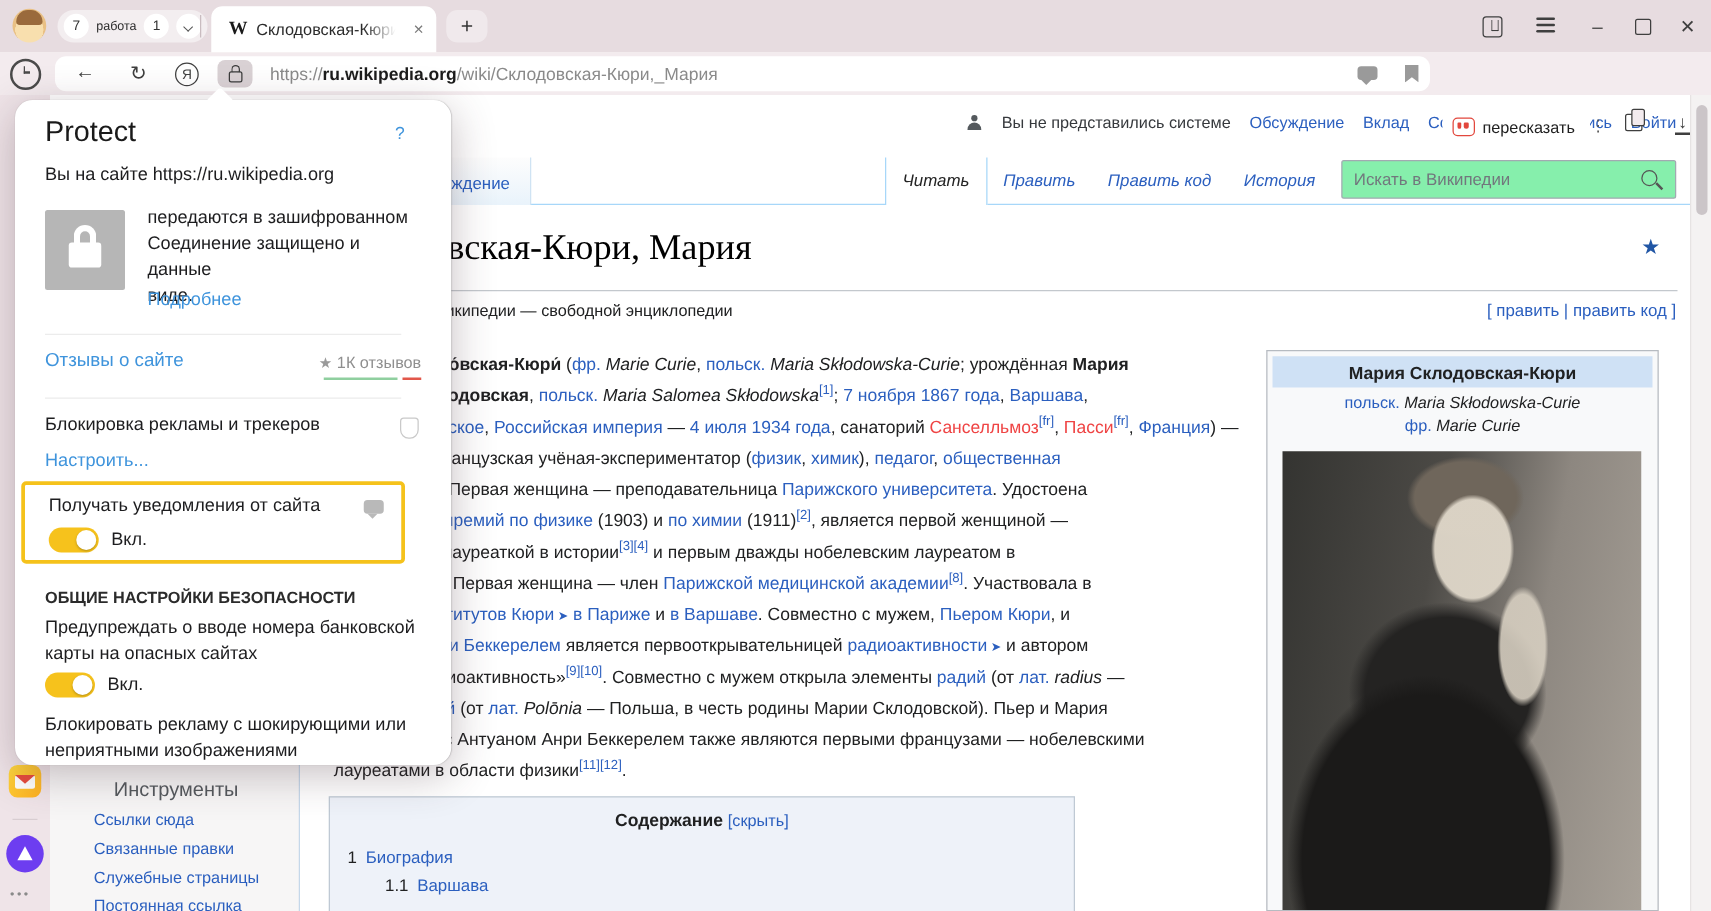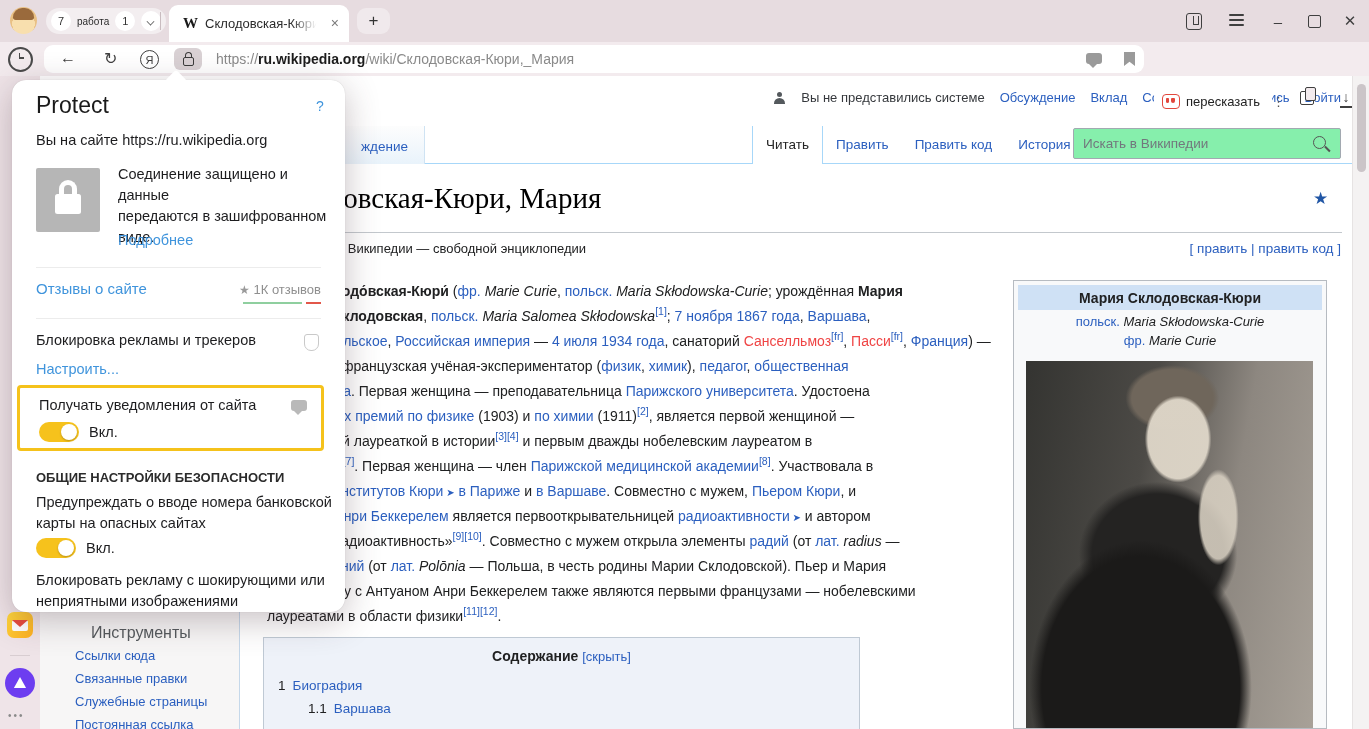--- a/index.html
+++ b/index.html
@@ -103,21 +103,21 @@
   .userbar{position:absolute;top:14px;right:11px;display:flex;align-items:center;gap:15px;font-size:13px;}
   .person{position:relative;width:13px;height:12px;}
   .person::before{content:'';position:absolute;left:4px;top:0;width:5px;height:5px;border-radius:50%;background:#54595d;}
   .person::after{content:'';position:absolute;left:1px;top:6px;width:11px;height:6px;border-radius:6px 6px 0 0;background:#54595d;}
   .ubplain{color:#36393d;}
   .ublink{color:#2b5fbf;cursor:pointer;}
   .tabline{position:absolute;left:200px;top:87px;width:1112px;height:1px;background:#a7d7f9;}
   .ptab{position:absolute;left:305px;top:50px;width:80px;height:38px;box-sizing:border-box;
     background:linear-gradient(#fdfdfd,#e9f3fb);border-right:1px solid #cfe3f3;
     font-size:13.5px;color:#2b5fbf;display:flex;align-items:flex-end;justify-content:center;padding-bottom:10px;}
-  .wtabs{position:absolute;left:712px;top:50px;height:38px;display:flex;z-index:2;}
+  .wtabs{position:absolute;left:668px;top:50px;height:38px;display:flex;z-index:2;font-style:italic;}
   .wtab{padding:11px 13px 0 13px;font-size:13.5px;color:#2b5fbf;height:38px;box-sizing:border-box;}
   .wtab.active{background:#fff;color:#242424;border-left:1px solid #a7d7f9;border-right:1px solid #a7d7f9;}
   .wsearch{position:absolute;left:1033px;top:52px;width:268px;height:31px;box-sizing:border-box;
     border:1px solid #a2a9b1;border-radius:2px;background:#86efac;}
   .wsearch .ph{position:absolute;left:9px;top:7px;font-size:13.5px;color:#72777d;}
   .mag{position:absolute;right:14px;top:7px;width:11px;height:11px;border:1.8px solid #555;border-radius:50%;}
   .mag::after{content:'';position:absolute;width:7px;height:1.8px;background:#555;transform:rotate(45deg);right:-6px;bottom:-2px;}
   .sidebg{position:absolute;left:0;top:89px;width:200px;height:564px;background:#f7f6f6;border-right:1px solid #c5d8ea;box-sizing:border-box;}
   .toolshdr{position:absolute;left:51px;top:548px;font-size:16px;color:#54595d;}
   .toolslinks{position:absolute;left:35px;top:572px;display:flex;flex-direction:column;gap:8px;font-size:13px;}
@@ -151,21 +151,21 @@
     background:
       radial-gradient(52px 68px at 53% 21%, rgba(222,214,200,.96) 58%, rgba(222,214,200,0) 64%),
       radial-gradient(78px 55px at 51% 10%, #6f665b 52%, rgba(111,102,91,0) 60%),
       radial-gradient(34px 80px at 67% 42%, rgba(214,206,192,.9) 52%, rgba(214,206,192,0) 60%),
       radial-gradient(150px 200px at 40% 88%, #1b1a19 66%, rgba(27,26,25,0) 74%),
       radial-gradient(120px 110px at 46% 52%, #242322 55%, rgba(36,35,34,0) 66%),
       linear-gradient(100deg,#343431 0%,#4c4a46 38%,#8d8780 66%,#a8a198 100%);}
 
   
   .panel{position:absolute;left:12px;top:80px;width:333px;height:532px;background:#fff;border-radius:14px;
-    box-shadow:0 8px 34px rgba(70,45,55,.30),0 0 1px rgba(0,0,0,.2);z-index:100;}
+    box-shadow:0 8px 34px rgba(70,45,55,.30),0 0 1px rgba(0,0,0,.2);z-index:100;padding-left:16px;}
   .panel::before{content:'';position:absolute;top:-7px;left:156px;width:16px;height:16px;background:#fff;
     transform:rotate(45deg);border-radius:3px;}
   .ptitle{position:absolute;left:24px;top:12px;font-size:23px;color:#1a1a1a;}
   .phelp{position:absolute;left:304px;top:18px;font-size:14px;color:#3f94dc;}
   .psite{position:absolute;left:24px;top:52px;font-size:14.5px;color:#1d1d1f;}
   .ptile{position:absolute;left:24px;top:88px;width:64px;height:64px;background:#b6b6b6;border-radius:2px;}
   .ptile .shackle{position:absolute;left:23px;top:12px;width:18px;height:16px;border:5px solid #fff;
     border-bottom:none;border-radius:10px 10px 0 0;box-sizing:border-box;}
   .ptile .lbody{position:absolute;left:19px;top:26px;width:26px;height:20px;background:#fff;border-radius:2.5px;}
   .pinfo{position:absolute;left:106px;top:84px;width:215px;font-size:14.5px;line-height:21px;color:#1d1d1f;}
@@ -345,22 +345,22 @@
 
 <div class="panel">
   <div class="ptitle">Protect</div>
   <div class="phelp">?</div>
   <div class="psite">Вы на сайте https://ru.wikipedia.org</div>
   <div class="ptile">
     <span class="shackle"></span>
     <span class="lbody"></span>
   </div>
   <div class="pinfo">
+    <div>передаются в зашифрованном</div>
     <div>Соединение защищено и данные</div>
-    <div>передаются в зашифрованном</div>
     <div>виде.</div>
   </div>
   <div class="pmore">Подробнее</div>
   <div class="phr" style="top:187px;"></div>
   <div class="previews">Отзывы о сайте</div>
   <div class="prating"><span class="st">★</span> <span>1К отзывов</span></div>
   <div class="pbars">
       <span class="g"></span>
       <span class="r"></span>
     </div>

